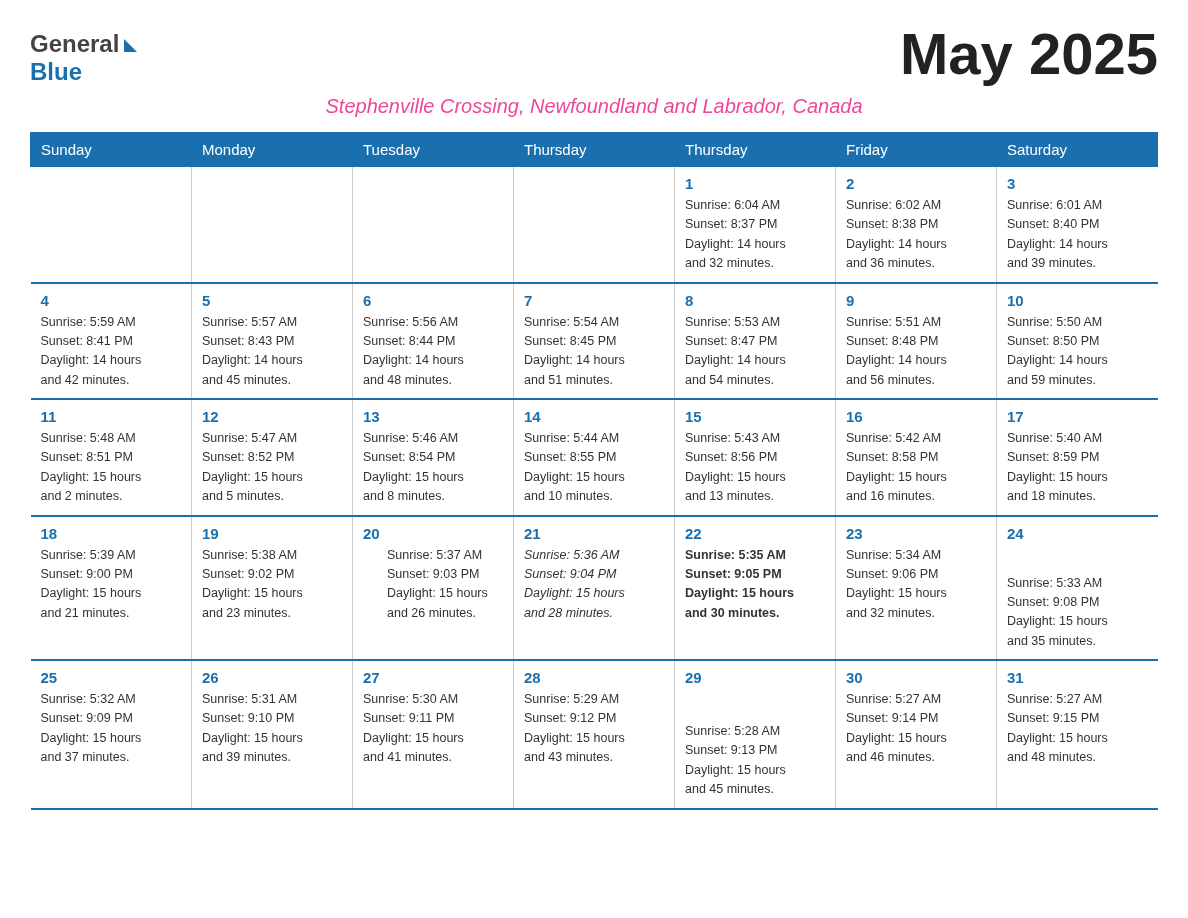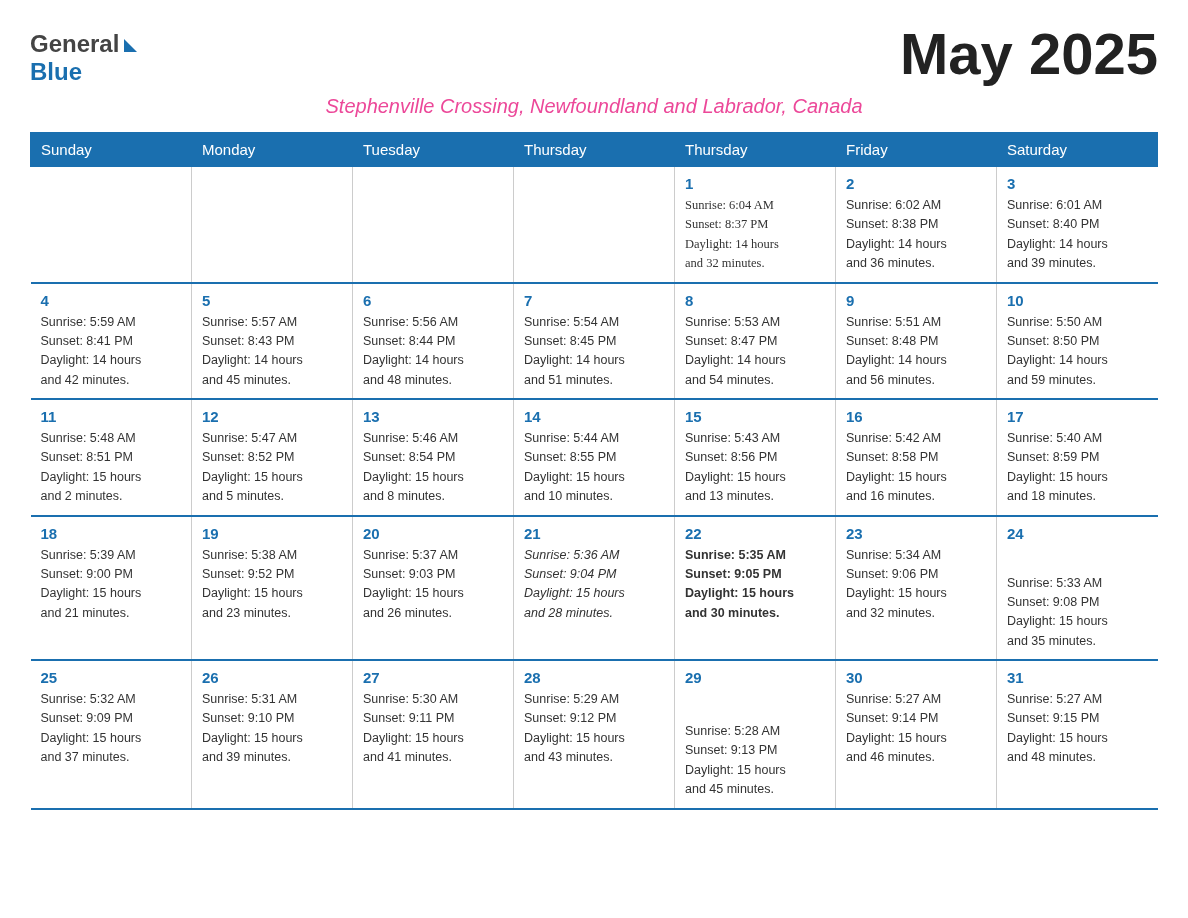--- a/index.html
+++ b/index.html
@@ -144,21 +144,21 @@
       </tr>
   </thead>
   <tbody id="calendar-body">
   <tr>
         <td class="empty-cell"></td>
         <td class="empty-cell"></td>
         <td class="empty-cell"></td>
         <td class="empty-cell"></td>
         <td>
           <span class="day-number">1</span>
-          <div class="day-info" style="white-space: pre-line; font-family: Liberation Serif, serif;">Sunrise: 6:04 AM
+          <div class="day-info" style="white-space: pre-line;">Sunrise: 6:04 AM
 Sunset: 8:37 PM
 Daylight: 14 hours
 and 32 minutes.</div>
         </td>
         <td>
           <span class="day-number">2</span>
           <div class="day-info" style="white-space: pre-line;">Sunrise: 6:02 AM
 Sunset: 8:38 PM
 Daylight: 14 hours
 and 36 minutes.</div>
@@ -277,27 +277,27 @@
         <td>
           <span class="day-number">18</span>
           <div class="day-info" style="white-space: pre-line;">Sunrise: 5:39 AM
 Sunset: 9:00 PM
 Daylight: 15 hours
 and 21 minutes.</div>
         </td>
         <td>
           <span class="day-number">19</span>
           <div class="day-info" style="white-space: pre-line;">Sunrise: 5:38 AM
-Sunset: 9:52 PM
+Sunset: 9:02 PM
 Daylight: 15 hours
 and 23 minutes.</div>
         </td>
         <td>
           <span class="day-number">20</span>
-          <div class="day-info" style="white-space: pre-line;">Sunrise: 5:37 AM
+          <div class="day-info" style="white-space: pre-line; margin-left: 24px;">Sunrise: 5:37 AM
 Sunset: 9:03 PM
 Daylight: 15 hours
 and 26 minutes.</div>
         </td>
         <td>
           <span class="day-number">21</span>
           <div class="day-info" style="white-space: pre-line; font-style: italic;">Sunrise: 5:36 AM
 Sunset: 9:04 PM
 Daylight: 15 hours
 and 28 minutes.</div>

